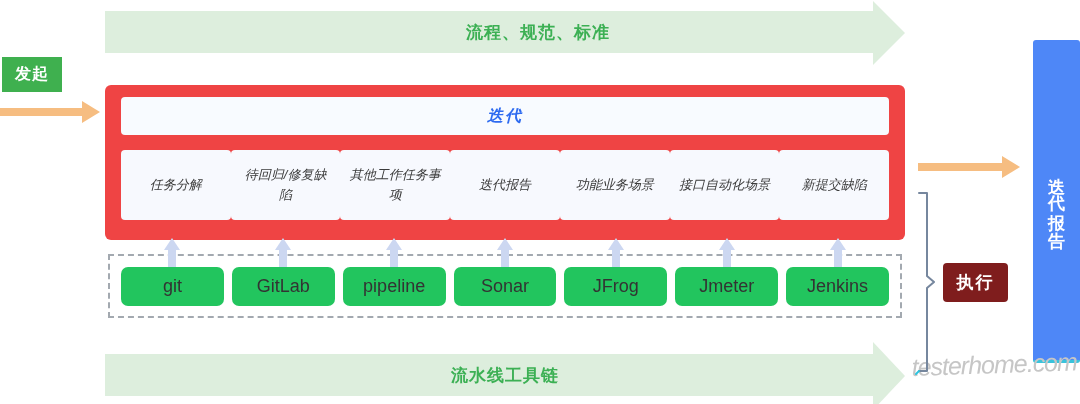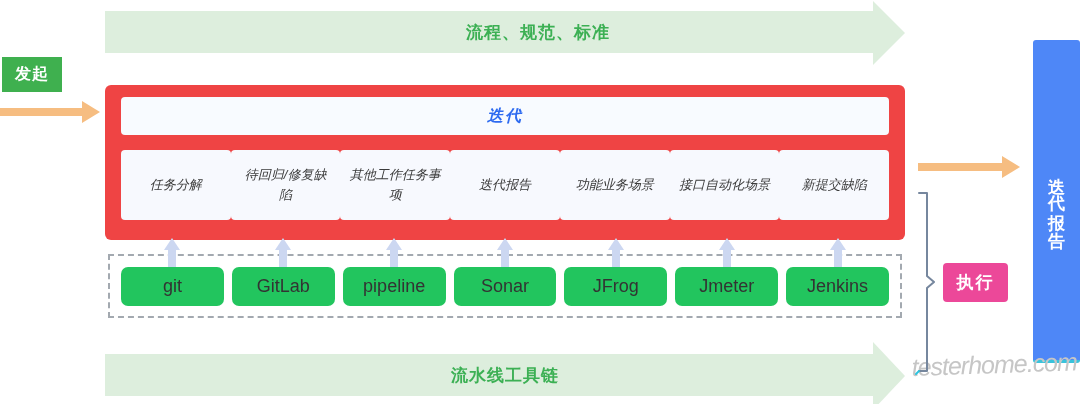--- a/index.html
+++ b/index.html
@@ -64,21 +64,21 @@
   .up-arrow::after{content:"";position:absolute;top:12px;left:4px;width:8px;height:18px;background:#ccd7f1;}
   #tool-row{position:absolute;left:121px;top:267px;width:768px;height:39px;display:flex;gap:8px;z-index:2;}
   .tool-box{
     flex:1;background:#22c55e;border-radius:7px;display:flex;align-items:center;justify-content:center;
     font-size:18px;color:#333;
   }
 
   
   #bracket{position:absolute;left:910px;top:188px;z-index:2;}
   #execute-box{
-    position:absolute;left:943px;top:263px;width:65px;height:39px;background:#ec4899;border-radius:4px;
+    position:absolute;left:943px;top:263px;width:65px;height:39px;background:#7f1d1d;border-radius:4px;
     display:flex;align-items:center;justify-content:center;color:#fff;font-weight:bold;font-size:17px;letter-spacing:2px;
   }
   #report-box{
     position:absolute;left:1033px;top:40px;width:47px;height:320px;background:#4e87f7;border-radius:3px;
     border-bottom:3px solid #39c3dc;
     display:flex;align-items:center;justify-content:center;
   }
   #report-label{
     writing-mode:vertical-rl;text-orientation:upright;
     color:#fff;font-weight:bold;font-size:17px;letter-spacing:18px;

